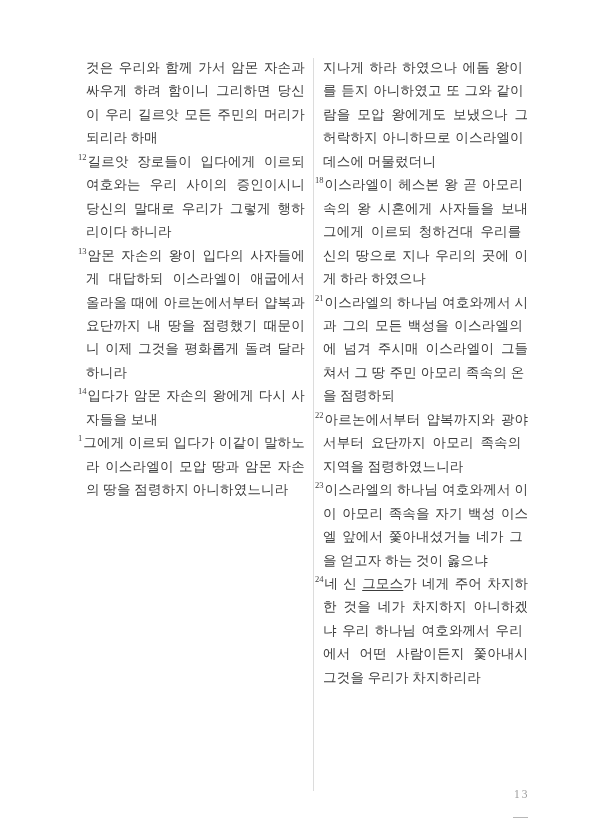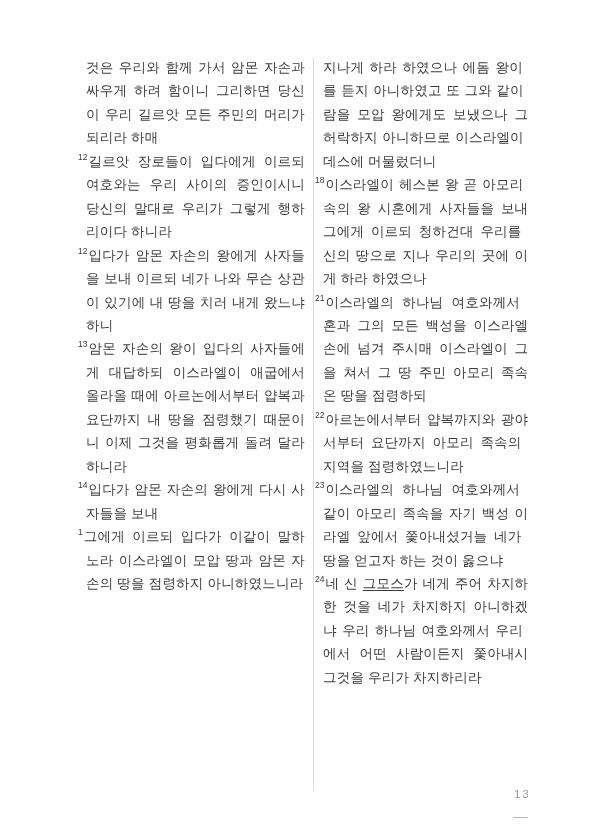--- a/index.html
+++ b/index.html
@@ -1,21 +1,21 @@
 <!DOCTYPE html>
 <html><head>
 <meta charset="utf-8">
 <style>
   html, body { margin: 0; padding: 0; background: #ffffff; }
   .page {
     position: relative;
     width: 528px;
     height: 833px;
     background: #ffffff;
-    font-family: Liberation Sans, sans-serif;
+    font-family: Liberation Serif, serif;
     color: #3c3c3c;
     overflow: hidden;
   }
   .col {
     position: absolute;
     top: 56px;
     width: 219px;
     font-size: 13.5px;
     line-height: 23.45px;
     text-align: justify;
@@ -59,21 +59,20 @@
     text-align: center;
   }
 </style>
 </head>
 <body>
 
 <div class="page">
   <div class="col col-left">
       <p class="verse">것은 우리와 함께 가서 암몬 자손과 싸우게 하려 함이니 그리하면 당신이 우리 길르앗 모든 주민의 머리가 되리라 하매</p>
       <p class="verse numbered"><sup class="vnum">12</sup>길르앗 장로들이 입다에게 이르되 여호와는 우리 사이의 증인이시니 당신의 말대로 우리가 그렇게 행하리이다 하니라</p>
-      <p class="verse numbered"><sup class="vnum">12</sup>입다가 암몬 자손의 왕에게 사자들을 보내 이르되 네가 나와 무슨 상관이 있기에 내 땅을 치러 내게 왔느냐 하니</p>
       <p class="verse numbered"><sup class="vnum">13</sup>암몬 자손의 왕이 입다의 사자들에게 대답하되 이스라엘이 애굽에서 올라올 때에 아르논에서부터 얍복과 요단까지 내 땅을 점령했기 때문이니 이제 그것을 평화롭게 돌려 달라 하니라</p>
       <p class="verse numbered"><sup class="vnum">14</sup>입다가 암몬 자손의 왕에게 다시 사자들을 보내</p>
       <p class="verse numbered"><sup class="vnum">1</sup>그에게 이르되 입다가 이같이 말하노라 이스라엘이 모압 땅과 암몬 자손의 땅을 점령하지 아니하였느니라</p>
     </div>
   <div class="divider"></div>
   <div class="col col-right">
       <p class="verse">지나게 하라 하였으나 에돔 왕이 이를 듣지 아니하였고 또 그와 같이 사람을 모압 왕에게도 보냈으나 그도 허락하지 아니하므로 이스라엘이 가데스에 머물렀더니</p>
       <p class="verse numbered"><sup class="vnum">18</sup>이스라엘이 헤스본 왕 곧 아모리 족속의 왕 시혼에게 사자들을 보내어 그에게 이르되 청하건대 우리를 당신의 땅으로 지나 우리의 곳에 이르게 하라 하였으나</p>
       <p class="verse numbered"><sup class="vnum">21</sup>이스라엘의 하나님 여호와께서 시혼과 그의 모든 백성을 이스라엘의 손에 넘겨 주시매 이스라엘이 그들을 쳐서 그 땅 주민 아모리 족속의 온 땅을 점령하되</p>
       <p class="verse numbered"><sup class="vnum">22</sup>아르논에서부터 얍복까지와 광야에서부터 요단까지 아모리 족속의 온 지역을 점령하였느니라</p>

